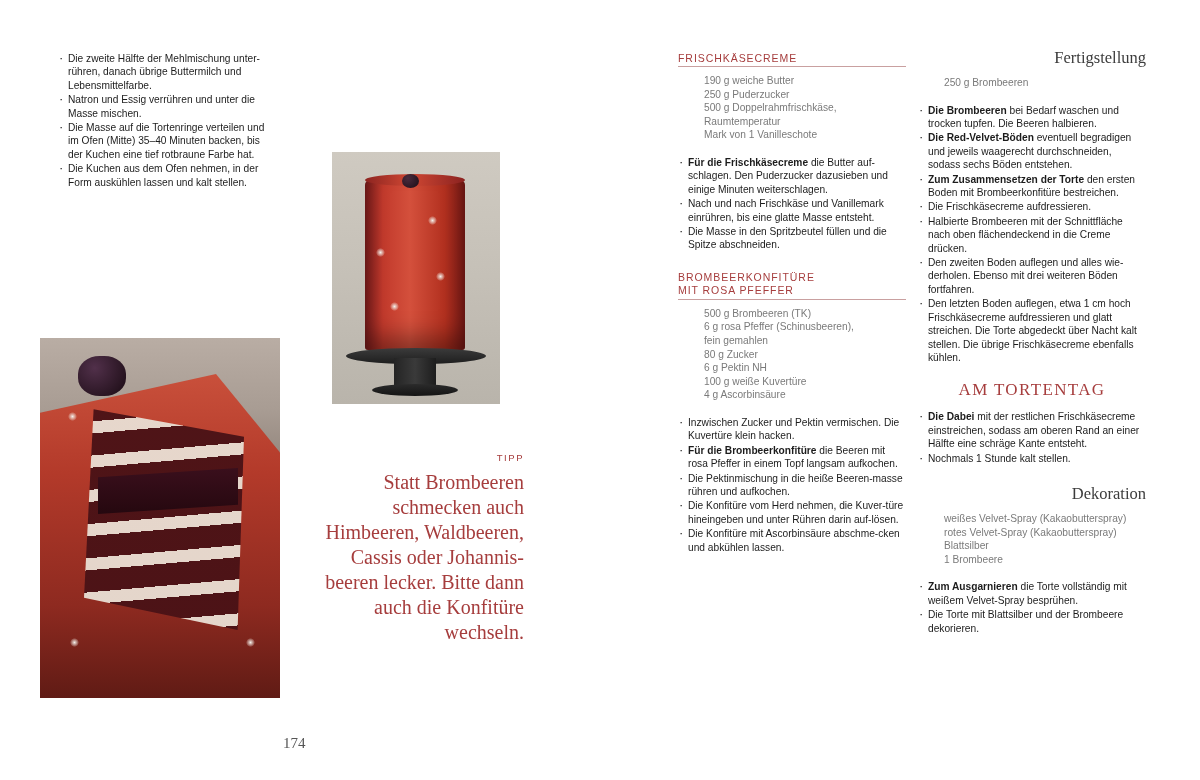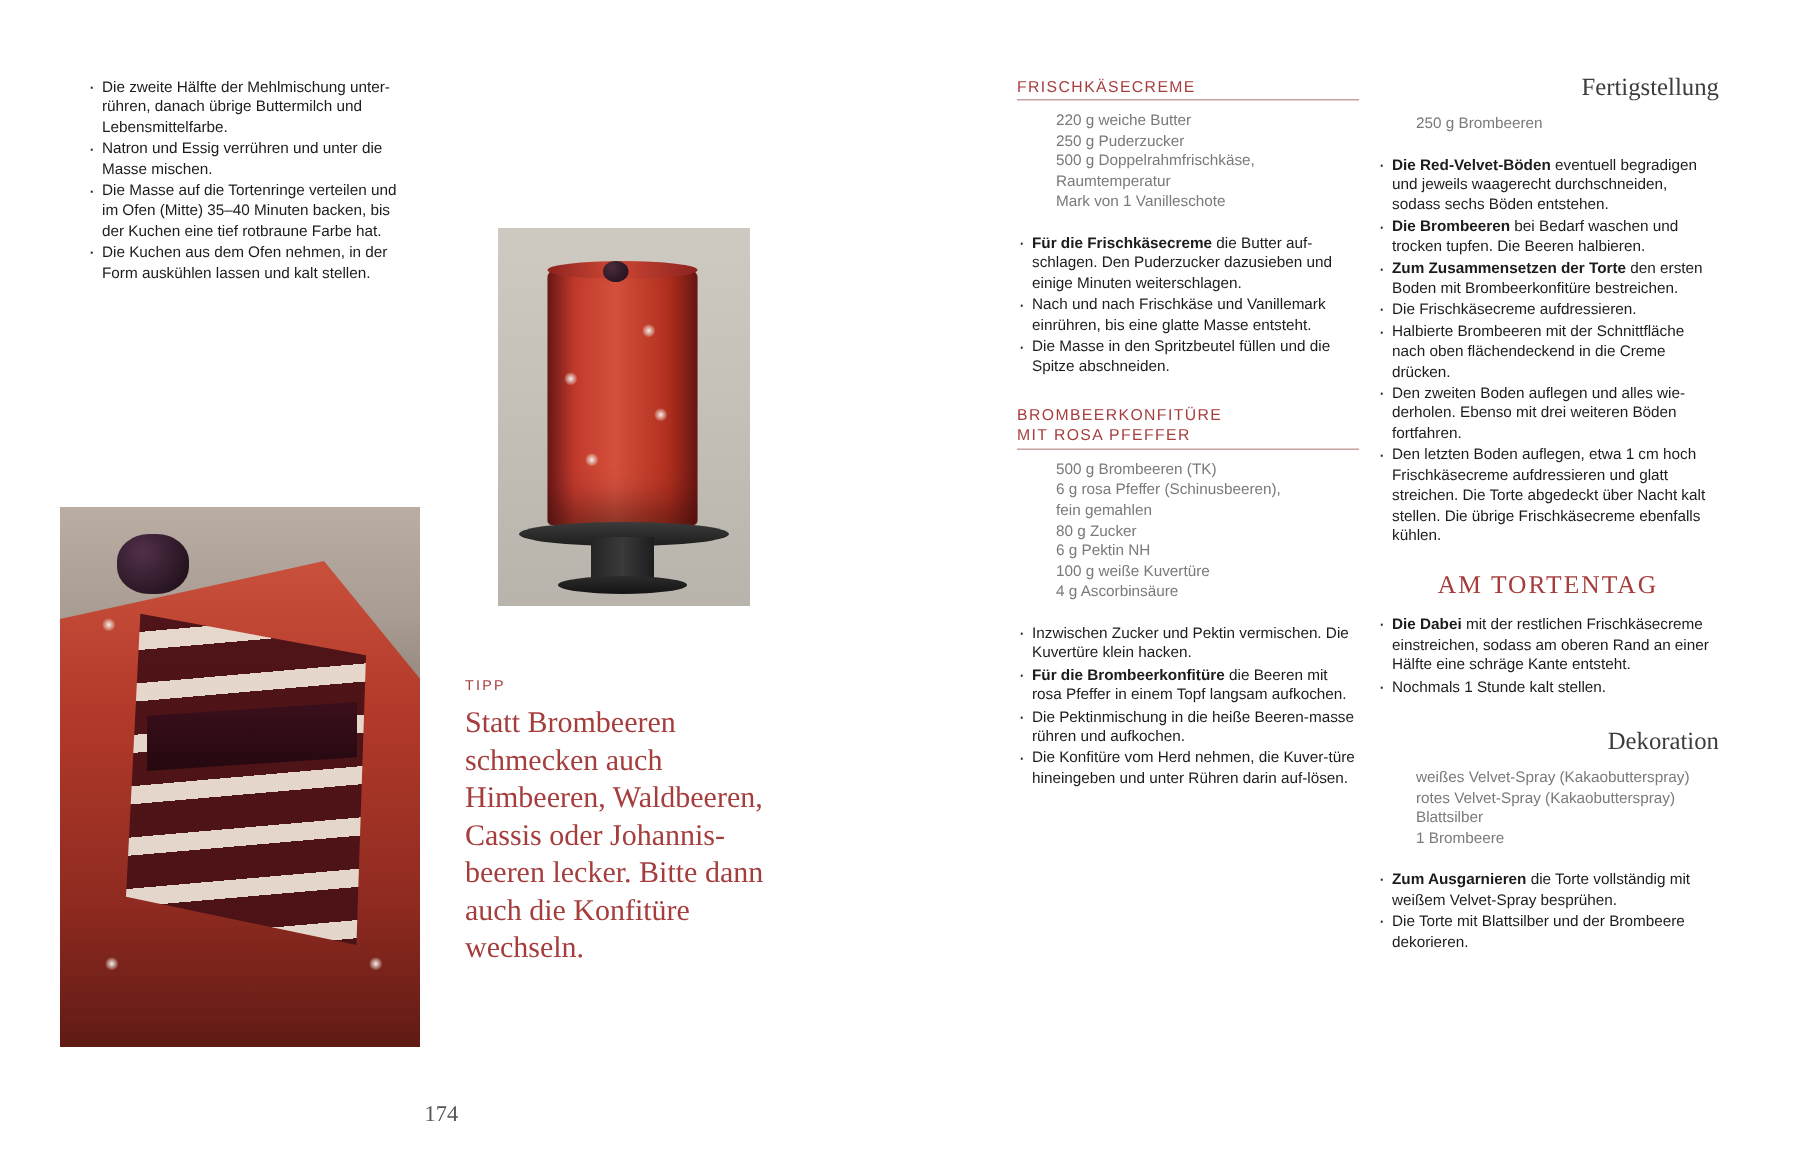--- a/index.html
+++ b/index.html
@@ -111,21 +111,21 @@
     height: 252px;
     overflow: hidden;
     background: #d8d4cd;
   }
 
   .tipp-block {
     position: absolute;
     left: 310px;
     top: 452px;
     width: 214px;
-    text-align: left;
+    text-align: right;
   }
   .tipp-label {
     font-size: 9.5px;
     letter-spacing: 0.16em;
     color: #a63d3d;
     margin-bottom: 7px;
   }
   .tipp-text {
     font-family: "Liberation Serif", serif;
     font-size: 20px;
@@ -336,21 +336,21 @@
 
     <div class="folio folio-left">174</div>
   </div>
 
   <div class="right-page">
 
     <div class="col-mid">
 
       <h3 class="sec-head">FRISCHKÄSECREME</h3>
       <ul class="ingredients">
-          <li>220 g weiche Butter</li>
+          <li>190 g weiche Butter</li>
           <li>250 g Puderzucker</li>
           <li>500 g Doppelrahmfrischkäse,</li>
           <li>Raumtemperatur</li>
           <li>Mark von 1 Vanilleschote</li>
         </ul>
       <div class="gap-md"></div>
       <ul class="bullet-list">
           <li><b>Für die Frischkäsecreme</b> die Butter auf-schlagen. Den Puderzucker dazusieben und einige Minuten weiterschlagen.</li>
           <li>Nach und nach Frischkäse und Vanillemark einrühren, bis eine glatte Masse entsteht.</li>
           <li>Die Masse in den Spritzbeutel füllen und die Spitze abschneiden.</li>
@@ -370,33 +370,34 @@
           <li>6 g Pektin NH</li>
           <li>100 g weiße Kuvertüre</li>
           <li>4 g Ascorbinsäure</li>
         </ul>
       <div class="gap-md"></div>
       <ul class="bullet-list">
           <li>Inzwischen Zucker und Pektin vermischen. Die Kuvertüre klein hacken.</li>
           <li><b>Für die Brombeerkonfitüre</b> die Beeren mit rosa Pfeffer in einem Topf langsam aufkochen.</li>
           <li>Die Pektinmischung in die heiße Beeren-masse rühren und aufkochen.</li>
           <li>Die Konfitüre vom Herd nehmen, die Kuver-türe hineingeben und unter Rühren darin auf-lösen.</li>
+          <li>Die Konfitüre mit Ascorbinsäure abschme-cken und abkühlen lassen.</li>
         </ul>
     </div>
 
     <div class="col-right">
 
       <h2 class="serif-head">Fertigstellung</h2>
       <ul class="ingredients">
           <li>250 g Brombeeren</li>
         </ul>
       <div class="gap-md"></div>
       <ul class="bullet-list">
+          <li><b>Die Brombeeren</b> bei Bedarf waschen und trocken tupfen. Die Beeren halbieren.</li>
           <li><b>Die Red-Velvet-Böden</b> eventuell begradigen und jeweils waagerecht durchschneiden, sodass sechs Böden entstehen.</li>
-          <li><b>Die Brombeeren</b> bei Bedarf waschen und trocken tupfen. Die Beeren halbieren.</li>
           <li><b>Zum Zusammensetzen der Torte</b> den ersten Boden mit Brombeerkonfitüre bestreichen.</li>
           <li>Die Frischkäsecreme aufdressieren.</li>
           <li>Halbierte Brombeeren mit der Schnittfläche nach oben flächendeckend in die Creme drücken.</li>
           <li>Den zweiten Boden auflegen und alles wie-derholen. Ebenso mit drei weiteren Böden fortfahren.</li>
           <li>Den letzten Boden auflegen, etwa 1 cm hoch Frischkäsecreme aufdressieren und glatt streichen. Die Torte abgedeckt über Nacht kalt stellen. Die übrige Frischkäsecreme ebenfalls kühlen.</li>
         </ul>
 
       <h3 class="am-tortentag">AM TORTENTAG</h3>
       <ul class="bullet-list">
           <li><b>Die Dabei</b> mit der restlichen Frischkäsecreme einstreichen, sodass am oberen Rand an einer Hälfte eine schräge Kante entsteht.</li>

